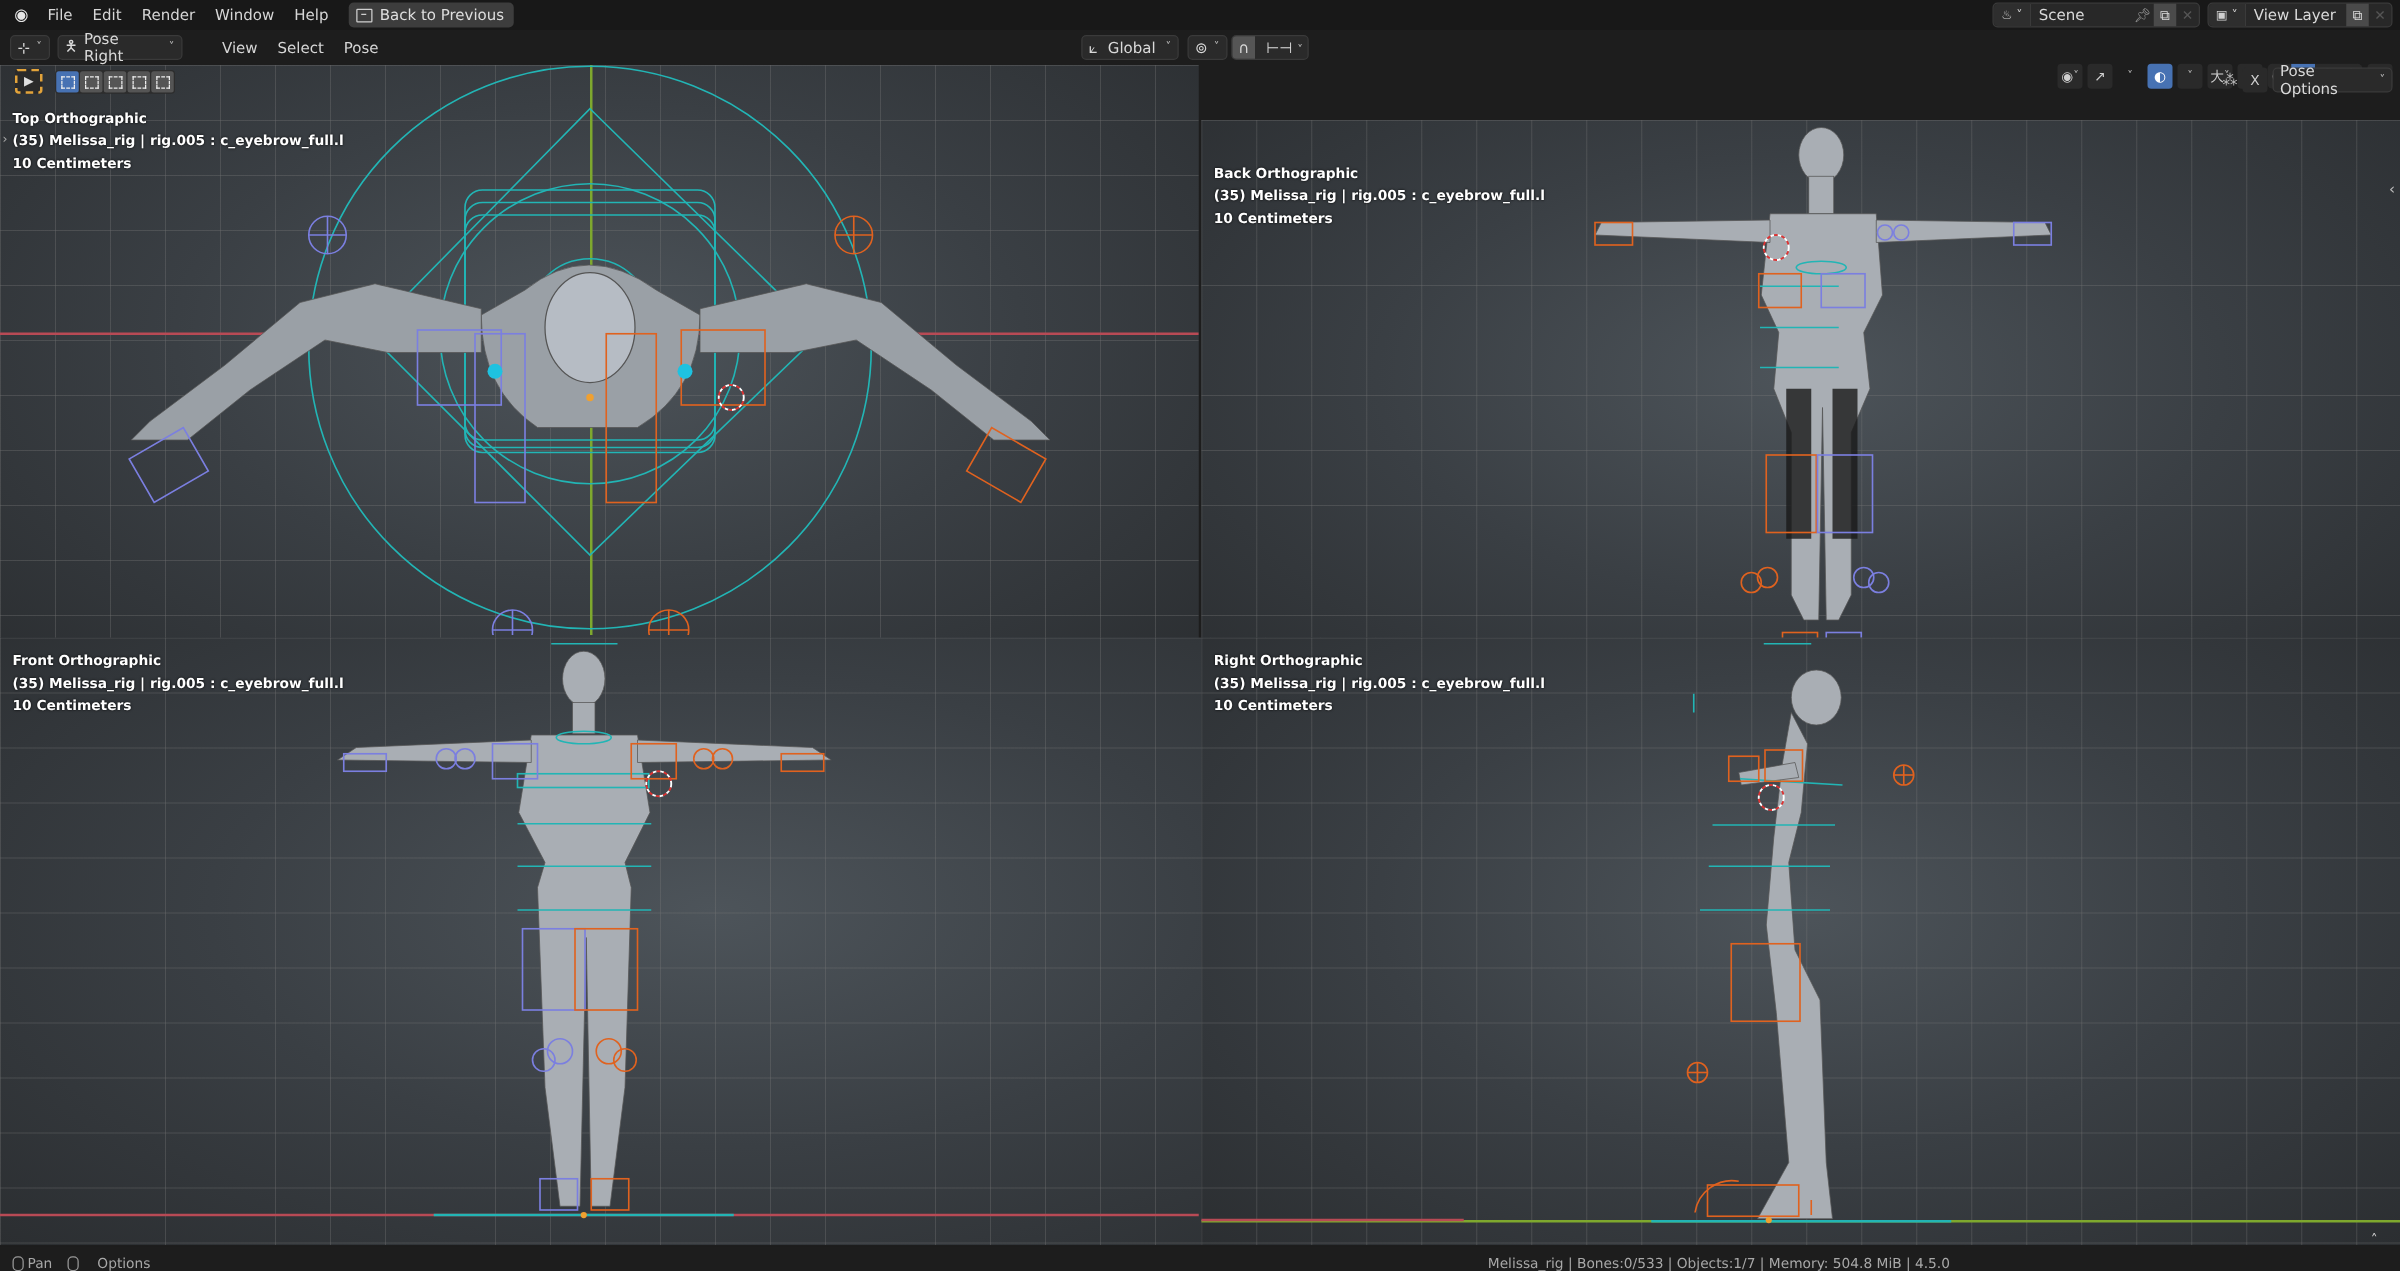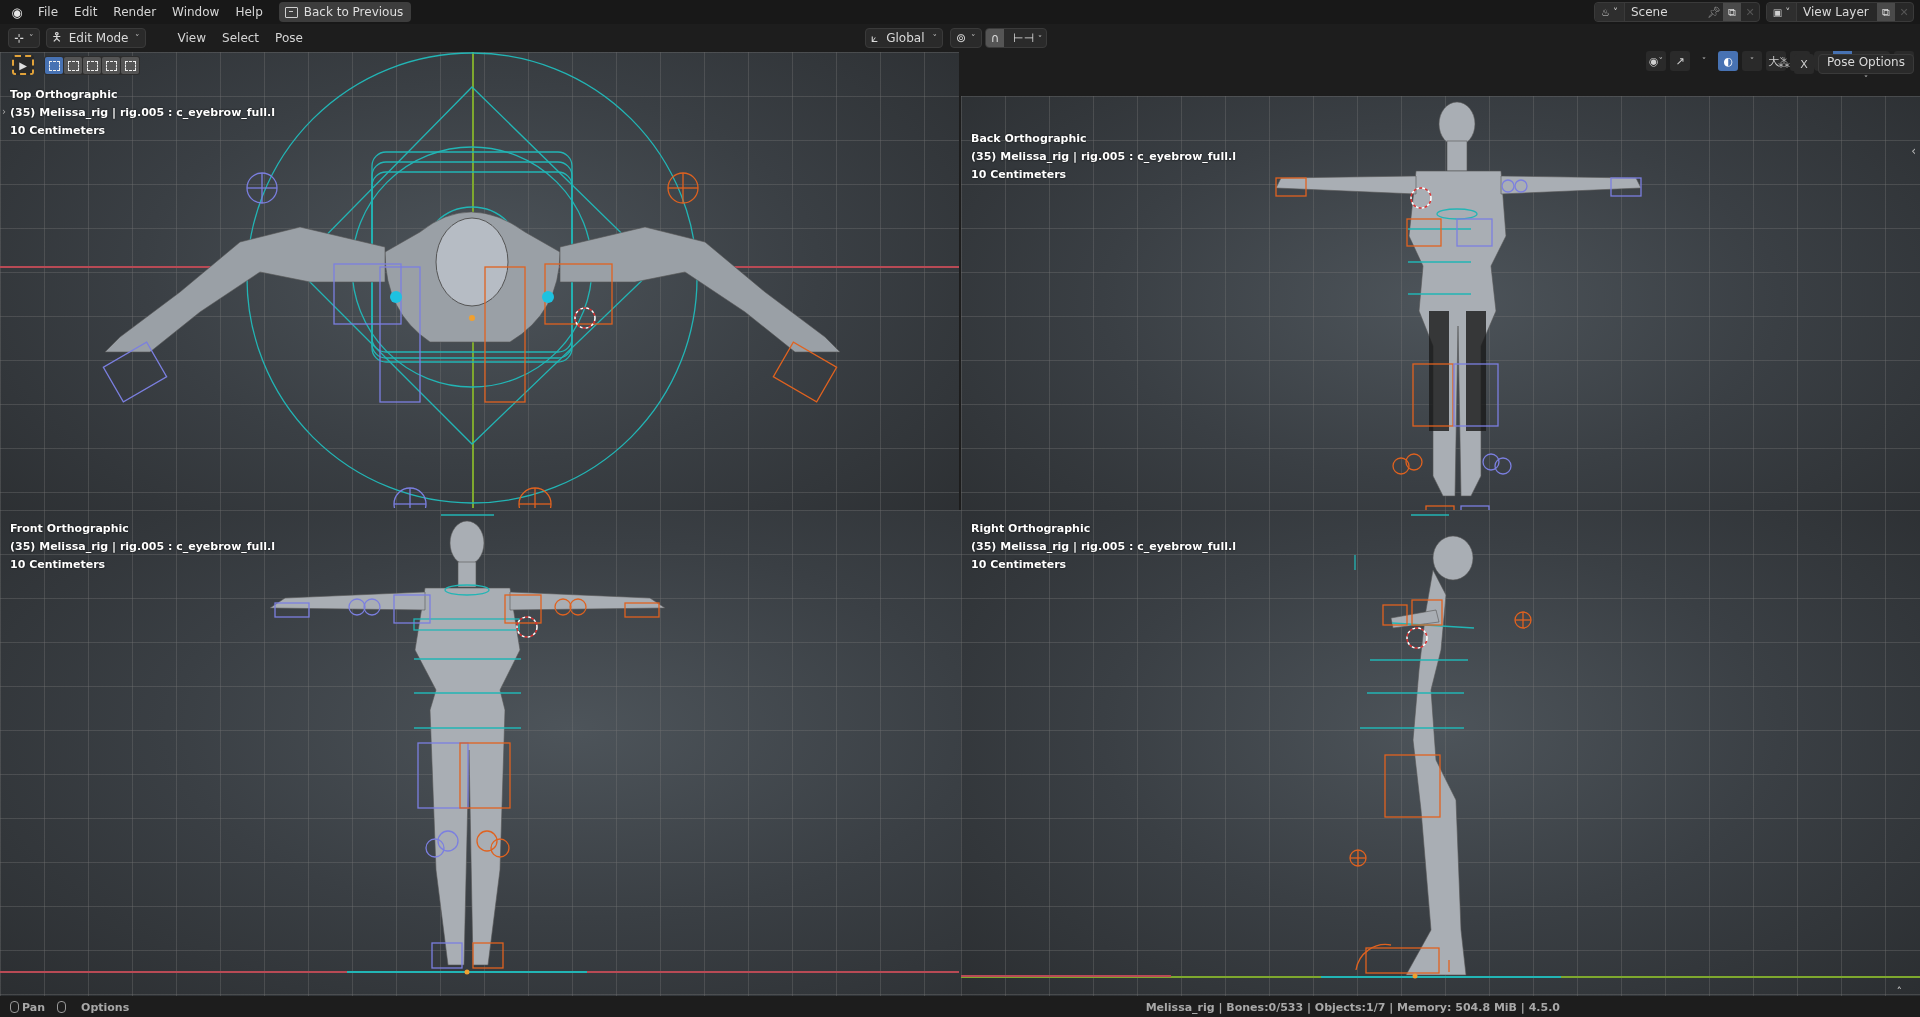--- a/index.html
+++ b/index.html
@@ -32,21 +32,21 @@
   .vp-label { position: absolute; left: 10px; font-size: 11px; color: #ffffff; font-weight: bold; text-shadow: 0 0 2px #000; white-space: nowrap; }
   .axis-line { position: absolute; height: 1.5px; }
   .vaxis { position: absolute; width: 1.5px; }
   svg.fig { position: absolute; }
   .tool-strip { position: absolute; left: 12px; top: 55px; display: flex; gap: 10px; align-items: center; }
   .tool-active { width: 22px; height: 20px; border: 2px dashed #e2a33a; border-radius: 3px; background: #2a2a2a; display: flex; align-items: center; justify-content: center; color: #e0e0e0; font-size: 10px; }
   .sel-modes { display: flex; gap: 1px; background: #2d2d2d; border-radius: 3px; padding: 1px; }
   .sel-modes span { width: 18px; height: 17px; background: #555; display: block; border-radius: 2px; position: relative; }
   .sel-modes span.on { background: #4772b3; }
   .sel-modes span:after { content: ""; position: absolute; left: 4px; top: 4px; width: 9px; height: 8px; border: 1px dashed #eee; }
-  .statusbar { position: absolute; left: 0; top: 997px; width: 1572px; height: 20px; background: #1d1d1d; display: flex; align-items: center; font-size: 11px; color: #a8a8a8; font-weight: bold; }
+  .statusbar { position: absolute; left: 0; top: 997px; width: 1572px; height: 20px; background: #1d1d1d; display: flex; align-items: flex-end; font-size: 11px; color: #a8a8a8; }
   .right-tools { position: absolute; top: 27px; right: 6px; display: flex; align-items: center; gap: 4px; }
   .ticon { height: 20px; min-width: 20px; display: flex; align-items: center; justify-content: center; background: #2a2a2a; border-radius: 3px; color: #cfcfcf; font-size: 11px; padding: 0 2px; }
   .ticon.blue { background: #4772b3; color: #fff; }
   .shading { display: flex; background: #2a2a2a; border-radius: 4px; overflow: hidden; }
   .shading span { width: 19px; height: 20px; display: flex; align-items: center; justify-content: center; }
   .shading span i { display: block; width: 12px; height: 12px; border-radius: 50%; border: 1.2px solid #cfcfcf; }
   .shading span.on { background: #4772b3; }
   .shading span.on i { background: #e6ecf7; border-color: #e6ecf7; }
   .pose-opts { position: absolute; top: 54px; right: 6px; display: flex; align-items: center; gap: 4px; }
 </style>
@@ -81,21 +81,21 @@
   </div>
 </div>
 
 <div class="header2">
   <div class="hdr-btn" style="margin-left:8px;">
     <span>⊹</span>
       <span class="chev">˅</span>
   </div>
   <div class="hdr-btn" style="margin-left:6px; width:100px; justify-content:space-between;">
     <span>🯅︎</span>
-    <span>Edit Mode</span>
+    <span>Pose Right</span>
     <span class="chev">˅</span>
   </div>
   <div class="hdr-plain" style="margin-left:24px">View</div>
   <div class="hdr-plain">Select</div>
   <div class="hdr-plain">Pose</div>
 
   <div class="hdr-btn" style="position:absolute; left:865px; width:78px; justify-content:space-between;">
     <span>⟀</span>
     <span>Global</span>
     <span class="chev">˅</span>
@@ -267,21 +267,21 @@
   </svg>
   <div class="vp-label" style="top:36px">Back Orthographic</div>
   <div class="vp-label" style="top:54px">(35) Melissa_rig | rig.005 : c_eyebrow_full.l</div>
   <div class="vp-label" style="top:72px">10 Centimeters</div>
   <div style="position:absolute;right:4px;top:48px;color:#bbb;font-size:12px;">‹</div>
 </div>
 
 <div class="pose-opts">
   <span style="color:#bbb;font-size:12px;">⁂</span>
   <div class="ticon" style="width:20px">X</div>
-  <div class="hdr-btn" style="width:96px; justify-content:flex-start;flex-direction:column;">
+  <div class="hdr-btn" style="width:96px; justify-content:flex-end;">
     <span>Pose Options</span>
     <span class="chev">˅</span>
   </div>
 </div>
 
 <div class="viewport" style="left:0; top:510px; width:1141px; height:486px;">
   <div class="grid"></div>
   <div class="axis-line" style="left:0; top:461px; width:959px; background:#b84a55;"></div>
   <div class="axis-line" style="left:347px; top:461px; width:240px; background:#22b5b5;"></div>
   <svg class="fig" width="959" height="486" viewBox="0 0 959 486">

